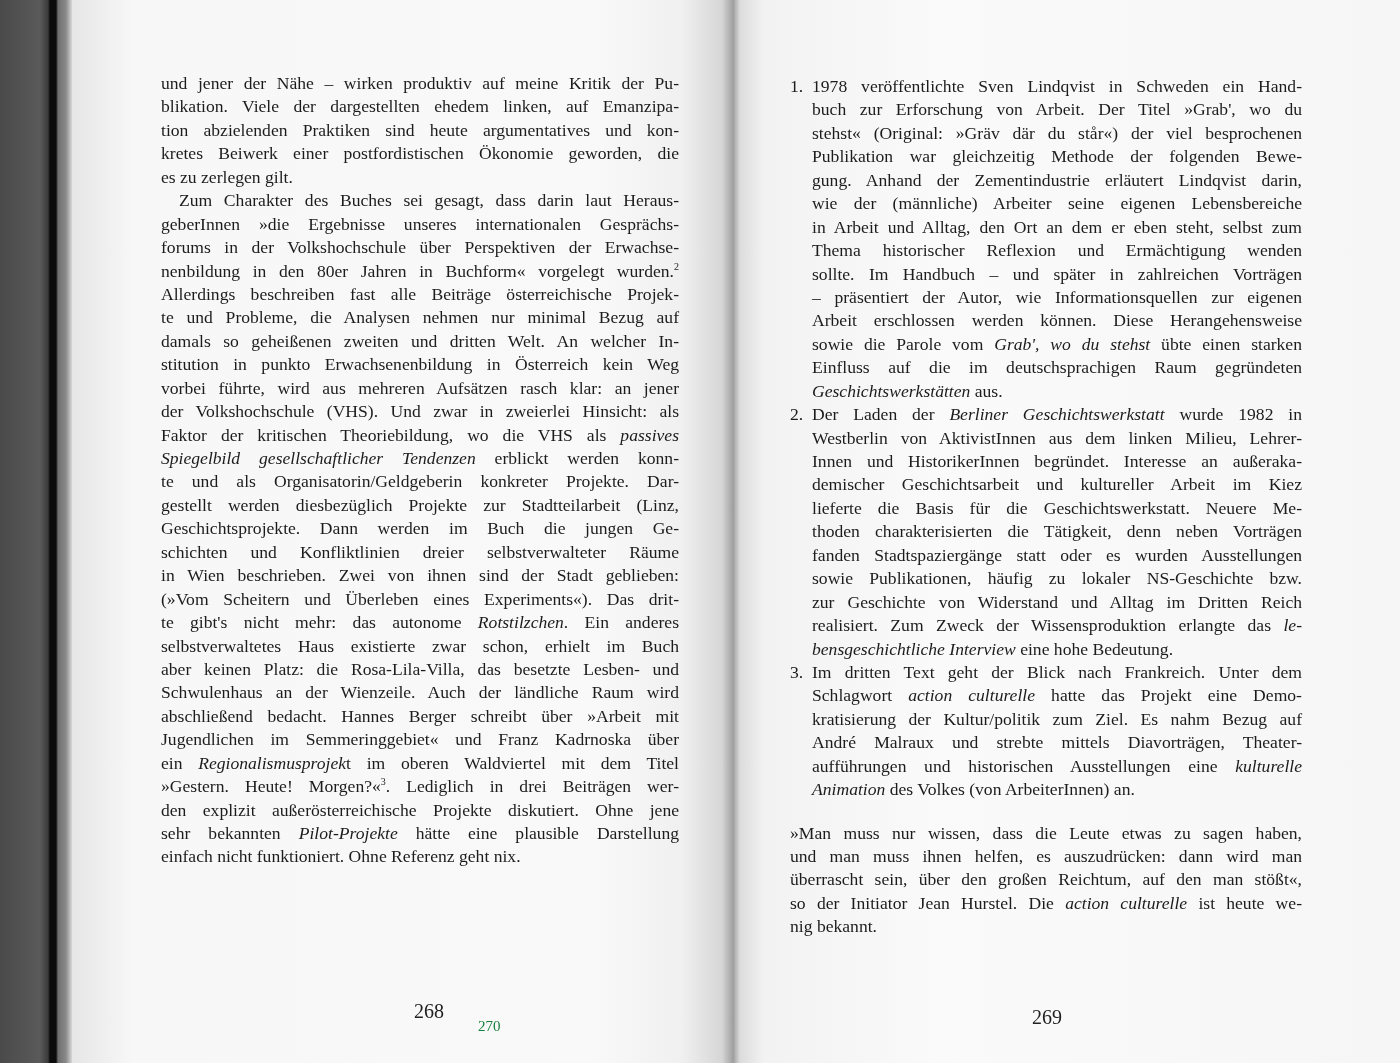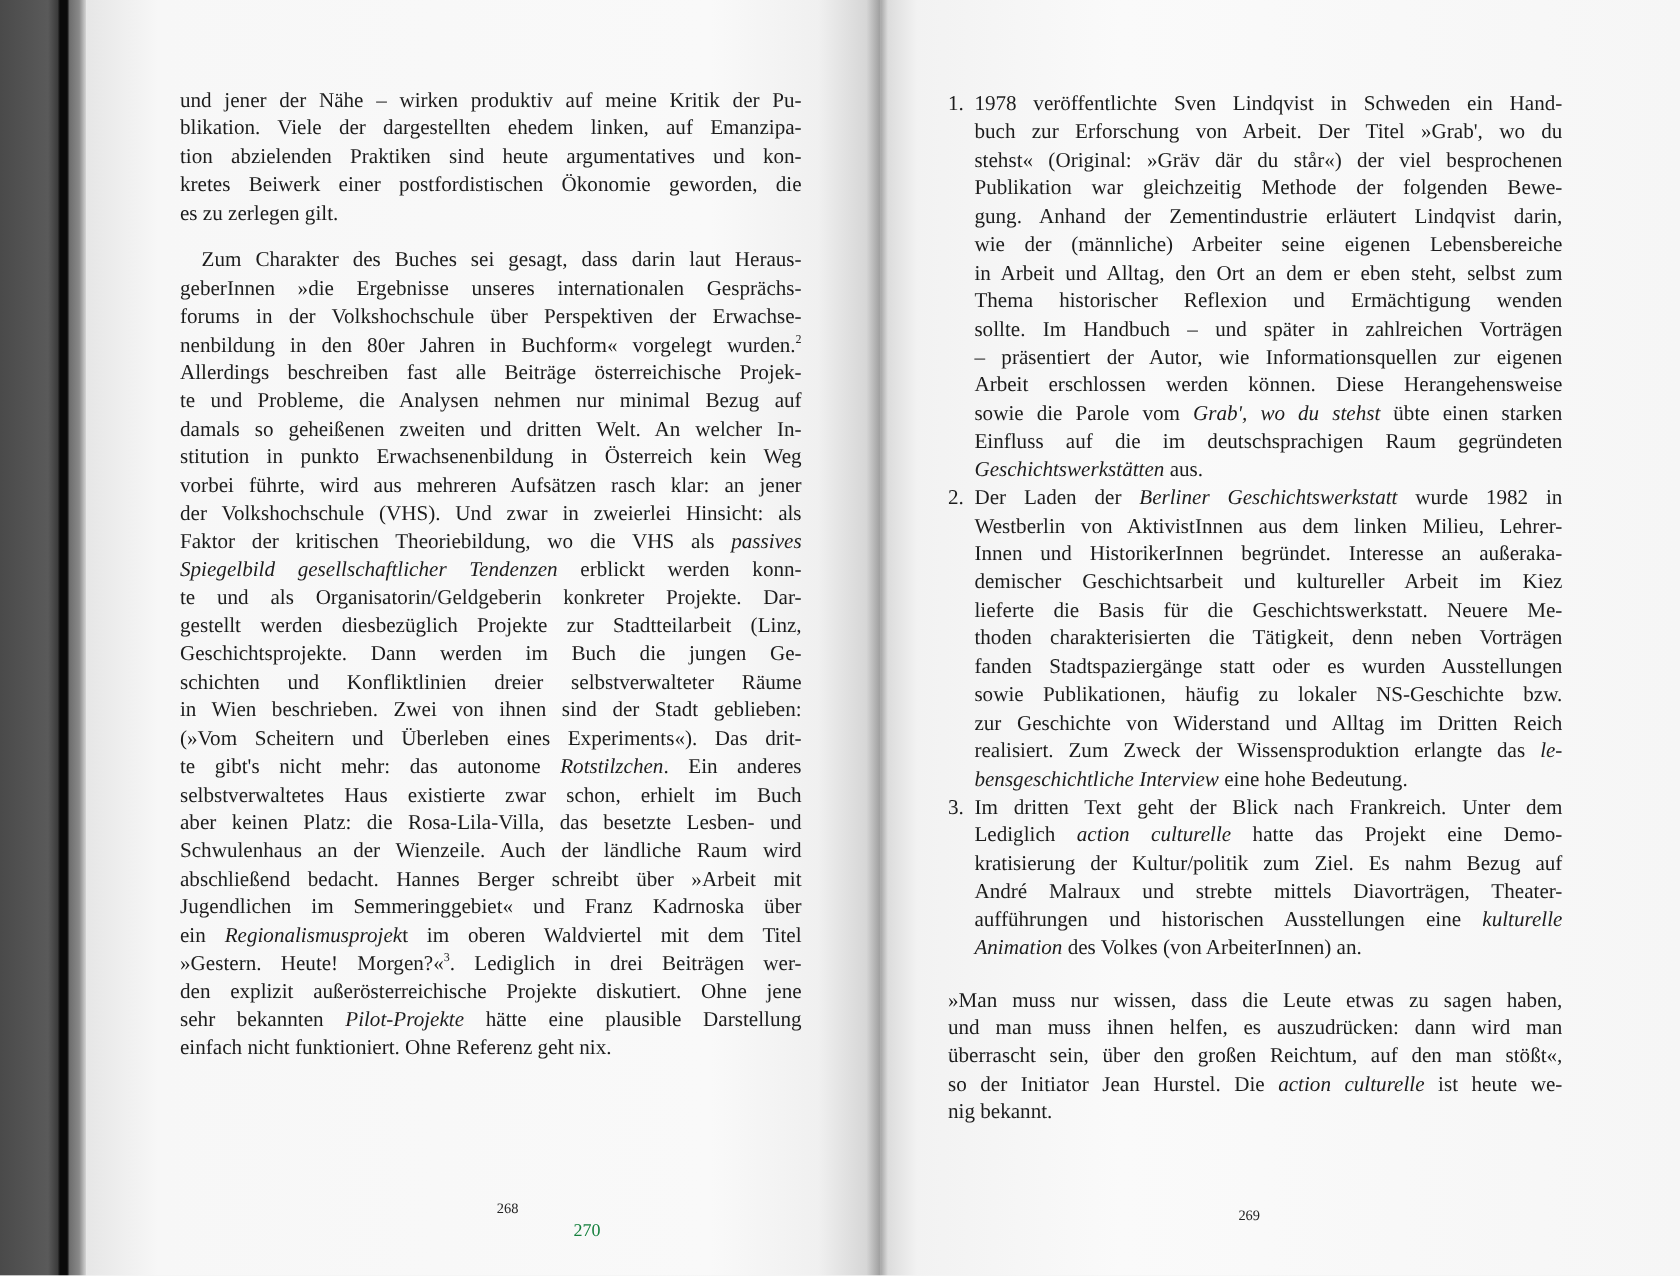--- a/index.html
+++ b/index.html
@@ -23,32 +23,32 @@
   .page-right {
     left:734px; width:666px;
     background:linear-gradient(90deg,#a8a8a8 0px,#dcdcdc 6px,#f2f2f2 30px,#fafafa 200px,#f6f6f6 666px);
   }
   .col {
     position:absolute;
     font-size:17.6px; line-height:23.45px;
     text-align:justify;
     hyphens:manual;
   }
-  .col-left { left:150px; top:72px; width:518px; }
+  .col-left { left:161px; top:72px; width:518px; }
   .col-right { left:790px; top:75px; width:512px; }
   .line { display:block; white-space:nowrap; text-align:justify; text-align-last:justify; height:23.45px; }
   .line.last { text-align-last:left; }
-  .indent { padding-left:18px;margin-top:16px; }
+  .indent { padding-left:18px; }
   .li-row { position:relative; padding-left:22px; }
   .li-num { position:absolute; left:0; top:0; }
   i, .it { font-style:italic; }
   sup { font-size:10px; line-height:0; vertical-align:super; }
   .gap { height:20px; }
   .pagenum {
-    position:absolute; font-size:12px; color:#222;
+    position:absolute; font-size:20px; color:#222;
   }
   .pn-left { left:414px; top:1000px; }
   .pn-right { left:1032px; top:1006px; }
   .ghost {
     position:absolute; color:#15803d; font-size:15px;
   }
 </style>
 </head>
 <body>
 
@@ -121,21 +121,21 @@
       <span class="line"><span>thoden charakterisierten die Tätigkeit, denn neben Vorträgen</span></span>
       <span class="line"><span>fanden Stadtspaziergänge statt oder es wurden Ausstellungen</span></span>
       <span class="line"><span>sowie Publikationen, häufig zu lokaler NS-Geschichte bzw.</span></span>
       <span class="line"><span>zur Geschichte von Widerstand und Alltag im Dritten Reich</span></span>
       <span class="line"><span>realisiert. Zum Zweck der Wissensproduktion erlangte das </span><span class="it">le-</span></span>
       <span class="line last"><span class="it">bensgeschichtliche Interview</span><span> eine hohe Bedeutung.</span></span>
     </div>
     <div class="li-row">
       <span class="li-num">3.</span>
       <span class="line"><span>Im dritten Text geht der Blick nach Frankreich. Unter dem</span></span>
-      <span class="line"><span>Lediglich </span><span class="it">action culturelle</span><span> hatte das Projekt eine Demo-</span></span>
+      <span class="line"><span>Schlagwort </span><span class="it">action culturelle</span><span> hatte das Projekt eine Demo-</span></span>
       <span class="line"><span>kratisierung der Kultur/politik zum Ziel. Es nahm Bezug auf</span></span>
       <span class="line"><span>André Malraux und strebte mittels Diavorträgen, Theater-</span></span>
       <span class="line"><span>aufführungen und historischen Ausstellungen eine </span><span class="it">kulturelle</span></span>
       <span class="line last"><span class="it">Animation</span><span> des Volkes (von ArbeiterInnen) an.</span></span>
     </div>
     <div class="gap"></div>
     <div>
       <span class="line"><span>»Man muss nur wissen, dass die Leute etwas zu sagen haben,</span></span>
       <span class="line"><span>und man muss ihnen helfen, es auszudrücken: dann wird man</span></span>
       <span class="line"><span>überrascht sein, über den großen Reichtum, auf den man stößt«,</span></span>

